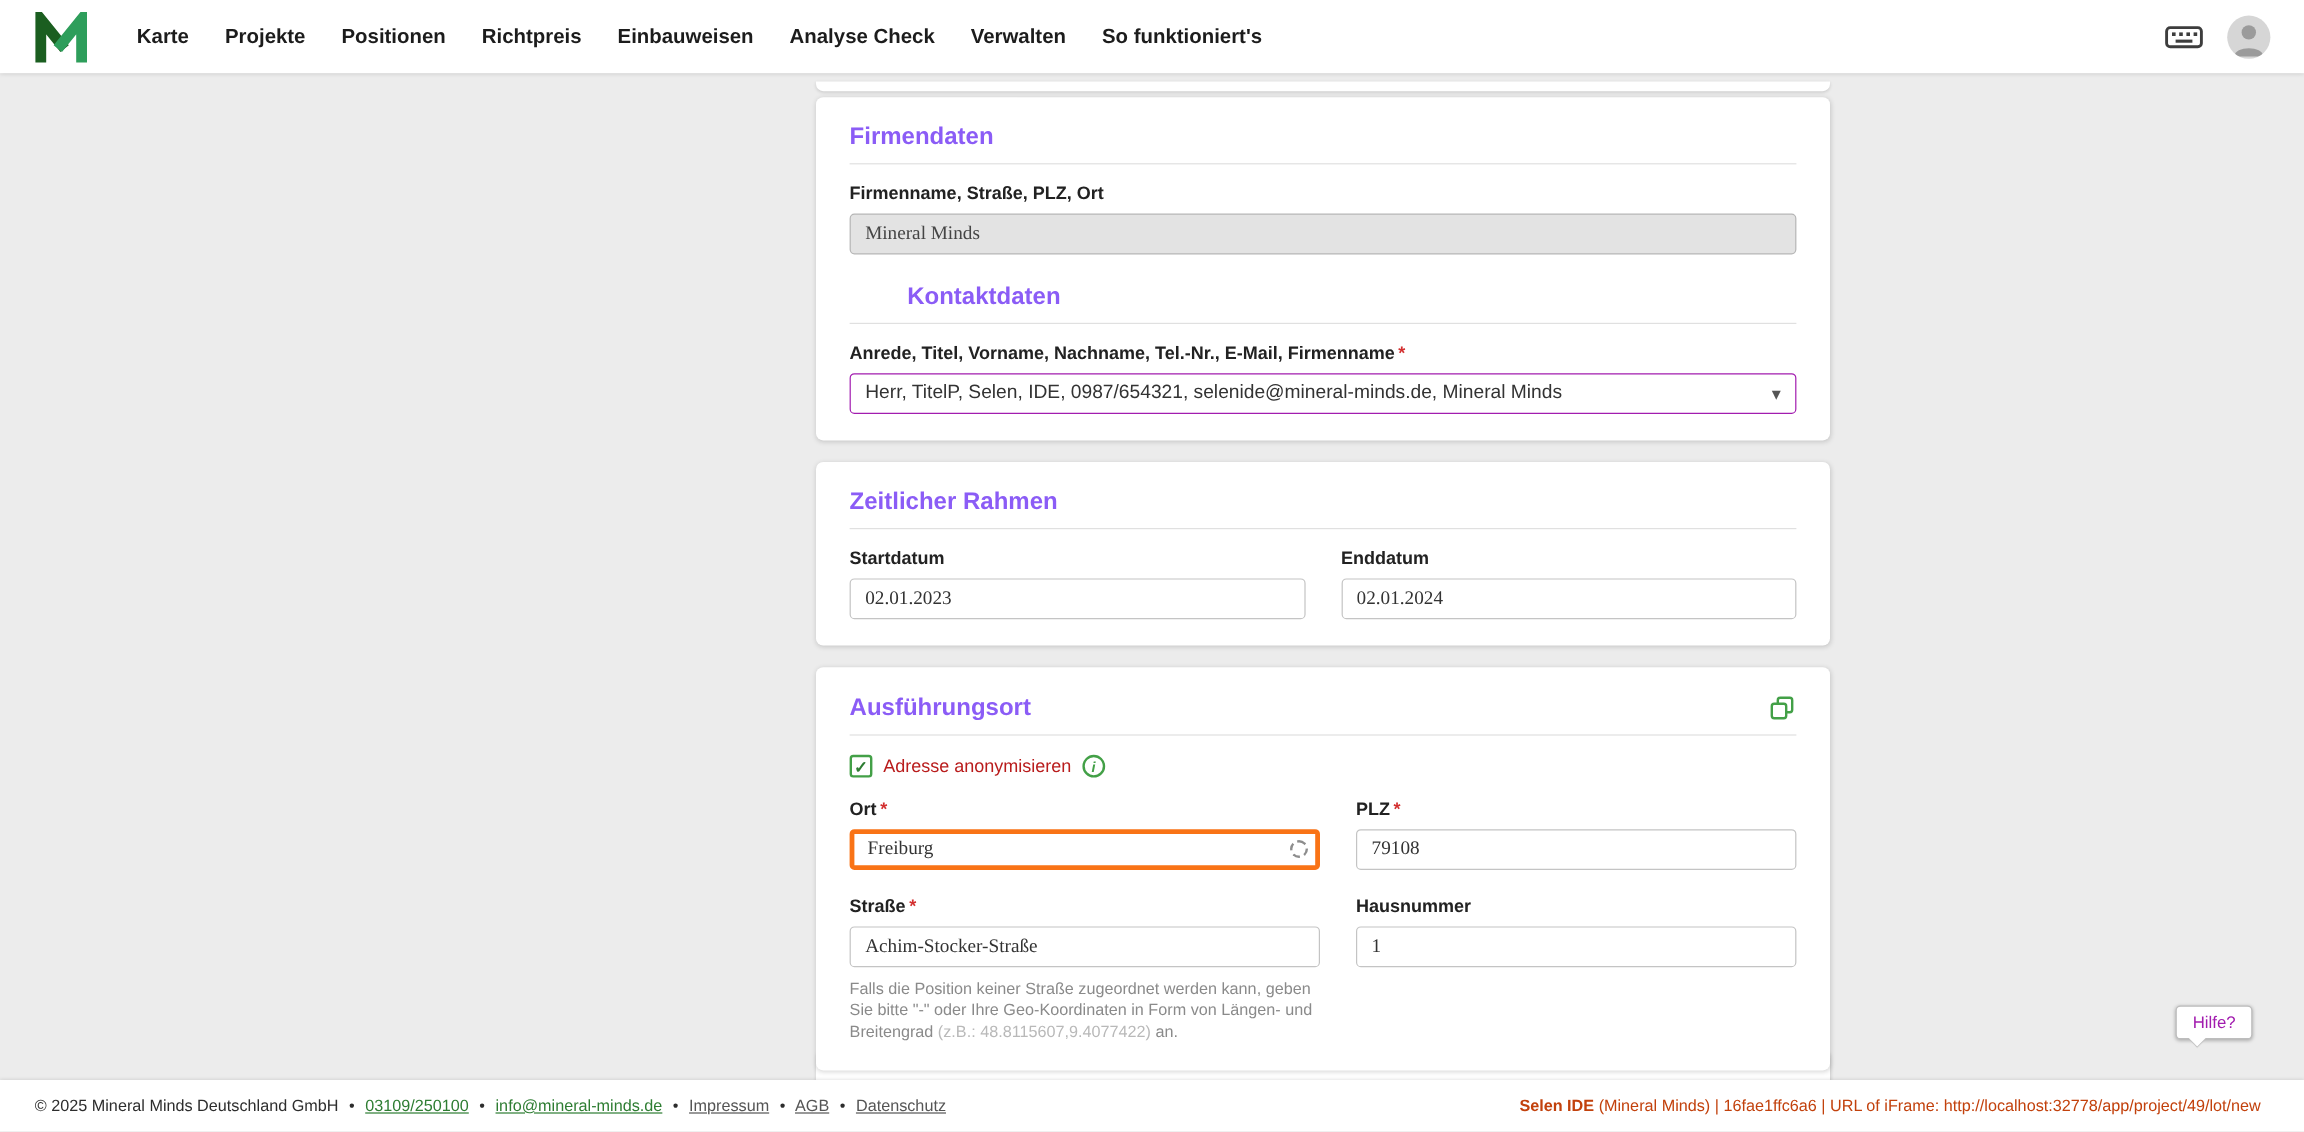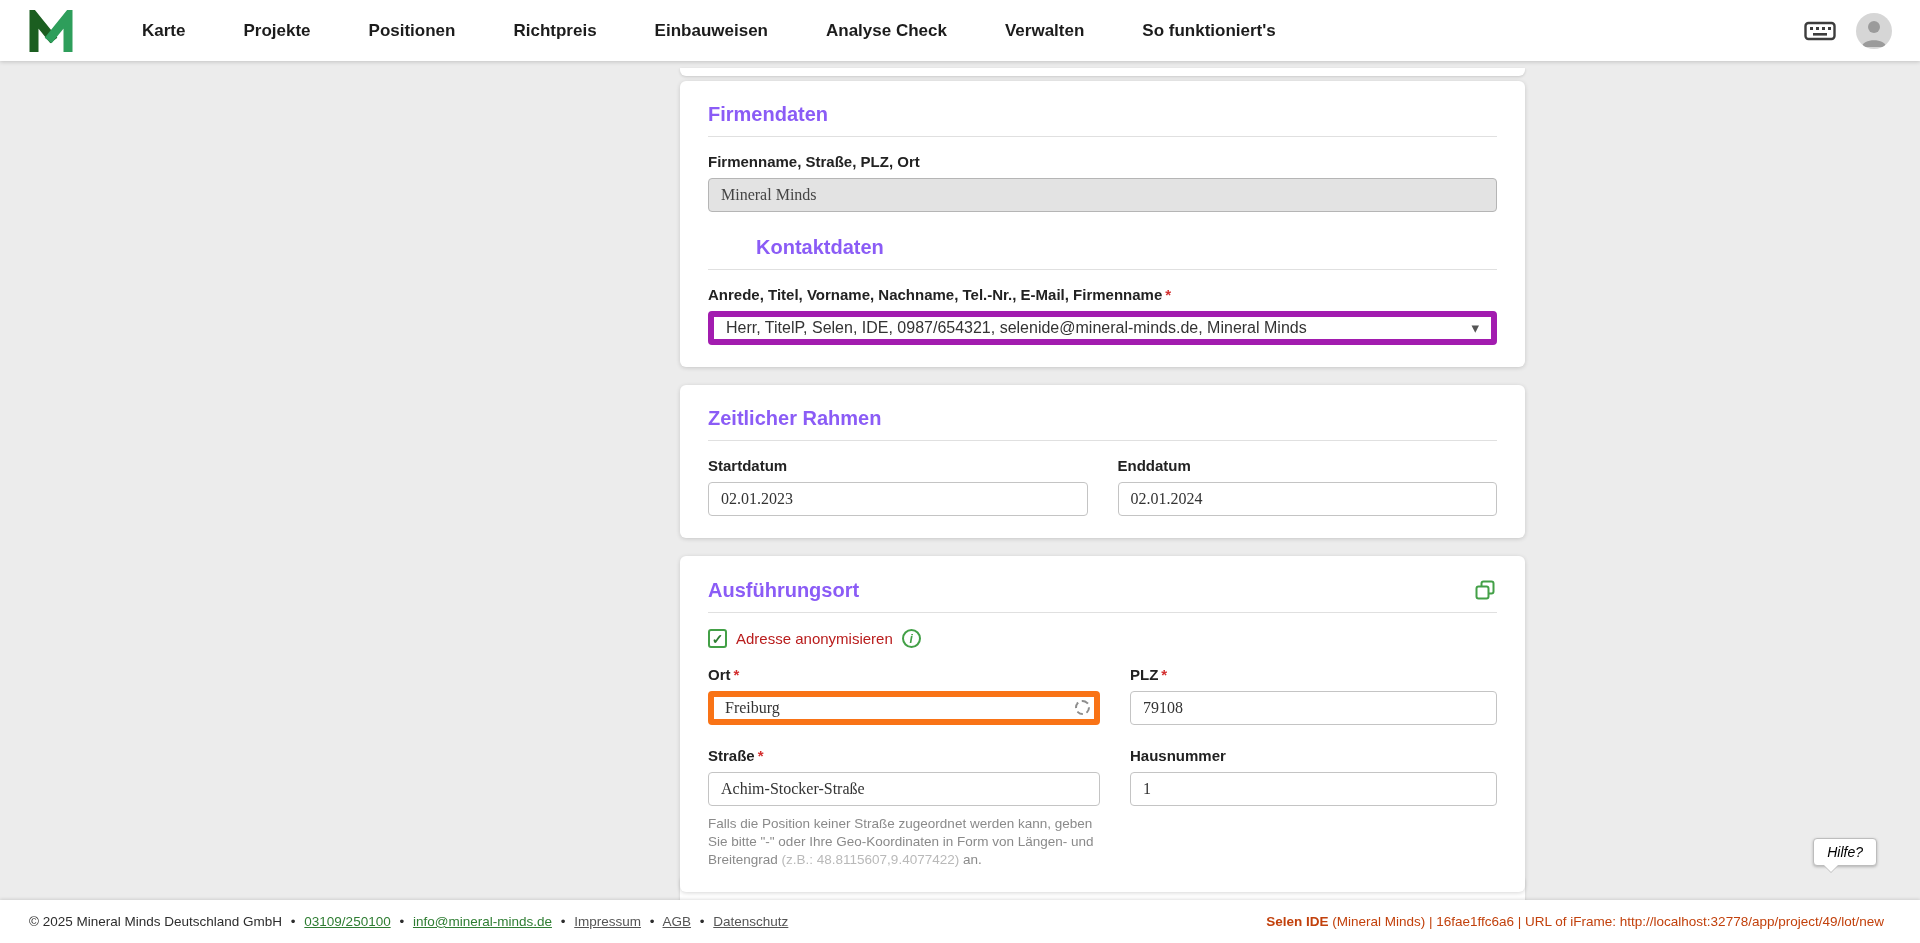--- a/index.html
+++ b/index.html
@@ -14,21 +14,21 @@
   
   header {
     position: absolute; top: 0; left: 0; width: 1920px; height: 61px;
     background: #fff; box-shadow: 0 1px 4px rgba(0,0,0,.18);
     display: flex; align-items: center; padding: 0 28px; z-index: 30;
   }
   .logo { margin-right: 40px; display: flex; align-items: center; cursor: pointer; }
   nav.main-nav { display: flex; align-items: center; gap: 30px; }
   .nav-item {
     font-size: 17px; font-weight: 700; color: #1c1c1c; text-decoration: none;
-    cursor: pointer; white-space: nowrap; margin-left: 28px;
+    cursor: pointer; white-space: nowrap;
   }
   .hdr-spacer { flex: 1; }
   .header-icons { display: flex; align-items: center; gap: 20px; }
   .kbd-icon { cursor: pointer; display: flex; }
   .avatar {
     width: 36px; height: 36px; border-radius: 50%; background: #d6d6d6;
     display: flex; align-items: flex-end; justify-content: center; overflow: hidden; cursor: pointer;
   }
 
   
@@ -59,30 +59,30 @@
   }
   .req { color: #d32f2f; margin-left: 3px; font-weight: 700; }
 
   .text-input {
     width: 100%; height: 34px; border: 1px solid #c4c4c4; border-radius: 4px;
     padding: 0 12px; font-size: 16px; color: #333; background: #fff;
     font-family: Liberation Serif, serif; outline: none;
   }
   .text-input.disabled { background: #e3e3e3; border-color: #b5b5b5; color: #454545; }
   .input-wrap { position: relative; }
-  .text-input.focused { border: 6px solid #f97316; padding: 0 11px; }
+  .text-input.focused { border: 4px solid #f97316; padding: 0 11px; }
   .spinner {
     position: absolute; right: 10px; top: 50%; margin-top: -8px;
     width: 15px; height: 15px; border: 2px dashed #8d8d8d; border-radius: 50%;
     animation: spin 1.2s linear infinite;
   }
   @keyframes spin { to { transform: rotate(360deg); } }
 
   .select {
-    width: 100%; height: 34px; border: 6px solid #a21caf; border-radius: 4px;
+    width: 100%; height: 34px; border: 1px solid #a21caf; border-radius: 4px;
     padding: 0 12px; font-size: 16px; color: #333; background: #fff;
     display: flex; align-items: center; justify-content: space-between; cursor: pointer;
   }
   .select .caret { color: #555; font-size: 15px; margin-left: 10px; }
 
   .grid2 { display: grid; grid-template-columns: 1fr 1fr; column-gap: 30px; row-gap: 22px; }
 
   .checkbox-row { display: flex; align-items: center; margin: 4px 0 18px; }
   .checkbox {
     width: 19px; height: 19px; border: 2px solid #43a047; border-radius: 3px;
@@ -100,22 +100,22 @@
     margin: 9px 0 0; width: 392px; font-size: 13.5px; line-height: 1.35; color: #8a8a8a;
   }
   .hint-light { color: #b9b9b9; }
 
   .copy-icon { cursor: pointer; display: flex; }
 
   
   .help-bubble {
     position: absolute; right: 43px; top: 838px; z-index: 25;
     background: #fff; border: 1px solid #bdbdbd; border-radius: 4px;
-    padding: 5px 13px; font-size: 14px; color: #000000;
-    box-shadow: 0 1px 3px rgba(0,0,0,.25); cursor: pointer; font-style: italic;
+    padding: 5px 13px; font-size: 14px; color: #a21caf;
+    box-shadow: 0 1px 3px rgba(0,0,0,.25); cursor: pointer;
   }
   .help-bubble::after {
     content: ""; position: absolute; left: 10px; bottom: -7px;
     border-left: 7px solid transparent; border-right: 7px solid transparent;
     border-top: 7px solid #fff;
     filter: drop-shadow(0 1px 0 #bdbdbd);
   }
 
   
   footer {

